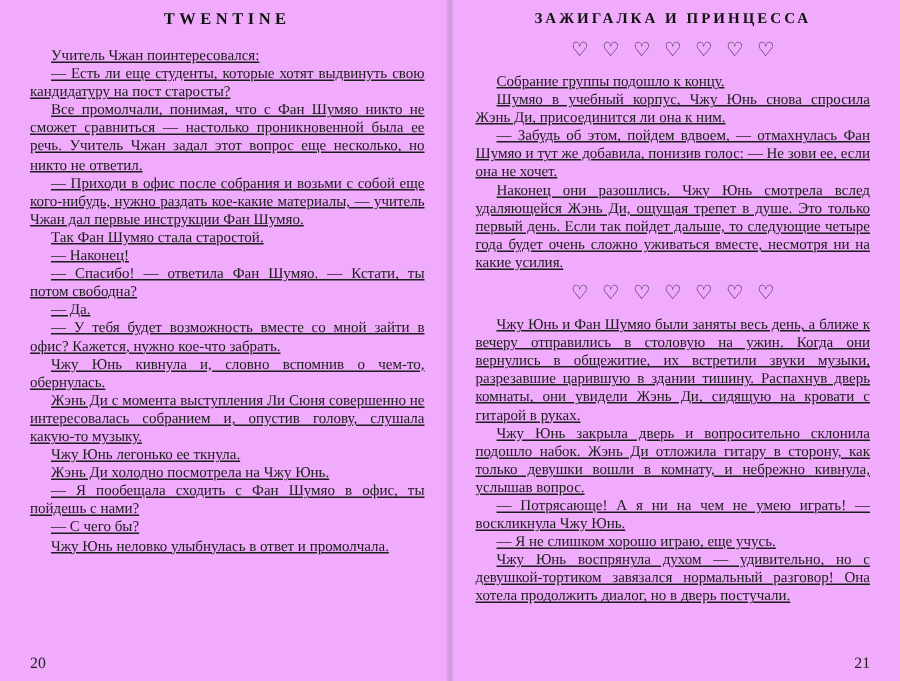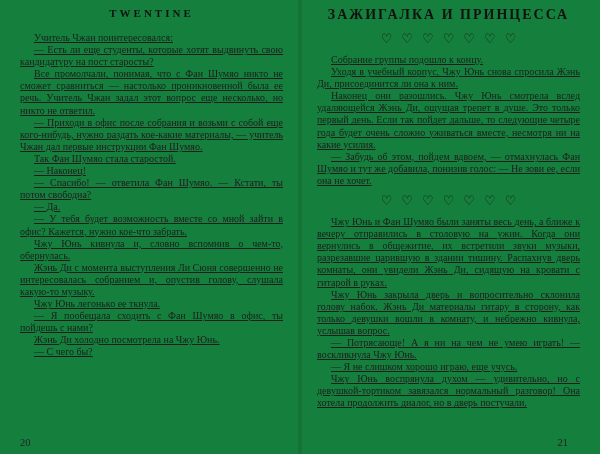--- a/index.html
+++ b/index.html
@@ -1,21 +1,21 @@
 <!DOCTYPE html>
 <html lang="ru"><head>
 <meta charset="utf-8">
 <style>
   html, body { margin: 0; padding: 0; background: #e9e9e9; }
   .spread {
     position: relative;
     width: 600px;
     height: 454px;
     margin: 0 auto;
-    background: #15803d;
+    background: #f0abfc;
     display: flex;
     font-family: "Liberation Serif", "DejaVu Serif", serif;
     color: #1d1d1d;
     overflow: hidden;
   }
   .spread::after {
     content: "";
     position: absolute;
     left: 297px;
     top: 0;
@@ -38,21 +38,21 @@
     text-transform: uppercase;
     color: #111;
   }
   .header-left {
     font-size: 11px;
     letter-spacing: 3px;
     margin-bottom: 13px;
     font-weight: bold;
   }
   .header-right {
-    font-size: 14px;
+    font-size: 10px;
     letter-spacing: 2px;
     margin-bottom: 8px;
     font-weight: bold;
   }
   .text {
     font-size: 10px;
     line-height: 12.1px;
     text-align: justify;
     hyphens: auto;
   }
@@ -71,21 +71,21 @@
     margin: 6px 0 7px 0;
     line-height: 16px;
   }
   .page-number {
     position: absolute;
     bottom: 6px;
     font-size: 10.5px;
     color: #222;
   }
   .pn-left  { left: 20px; margin-top: 48px; }
-  .pn-right { right: 32px; }
+  .pn-right { right: 20px; }
 </style>
 </head>
 <body>
 
 <div class="spread">
 
   <div class="page page-left">
     <div class="header header-left">Twentine</div>
     <div class="text">
         <p class="para">Учитель Чжан поинтересовался:</p>
@@ -93,38 +93,39 @@
         <p class="para">Все промолчали, понимая, что с Фан Шумяо никто не сможет сравниться — настолько проникновенной была ее речь. Учитель Чжан задал этот вопрос еще несколько, но никто не ответил.</p>
         <p class="para">— Приходи в офис после собрания и возьми с собой еще кого-нибудь, нужно раздать кое-какие материалы, — учитель Чжан дал первые инструкции Фан Шумяо.</p>
         <p class="para">Так Фан Шумяо стала старостой.</p>
         <p class="para">— Наконец!</p>
         <p class="para">— Спасибо! — ответила Фан Шумяо. — Кстати, ты потом свободна?</p>
         <p class="para">— Да.</p>
         <p class="para">— У тебя будет возможность вместе со мной зайти в офис? Кажется, нужно кое-что забрать.</p>
         <p class="para">Чжу Юнь кивнула и, словно вспомнив о чем-то, обернулась.</p>
         <p class="para">Жэнь Ди с момента выступления Ли Сюня совершенно не интересовалась собранием и, опустив голову, слушала какую-то музыку.</p>
         <p class="para">Чжу Юнь легонько ее ткнула.</p>
+        <p class="para">Жэнь Ди холодно посмотрела на Чжу Юнь.</p>
         <p class="para">— Я пообещала сходить с Фан Шумяо в офис, ты пойдешь с нами?</p>
-        <p class="para">Жэнь Ди холодно посмотрела на Чжу Юнь.</p>
         <p class="para">— С чего бы?</p>
+        <p class="para">Чжу Юнь неловко улыбнулась в ответ и промолчала.</p>
       </div>
     <div class="page-number pn-left">20</div>
   </div>
 
   <div class="page page-right">
     <div class="header header-right">ЗАЖИГАЛКА И ПРИНЦЕССА</div>
     <div class="text">
         <div class="hearts">♡♡♡♡♡♡♡</div>
         <p class="para">Собрание группы подошло к концу.</p>
-        <p class="para">Уходя в учебный корпус, Чжу Юнь снова спросила Жэнь Ди, присоединится ли она к ним.</p>
+        <p class="para">Шумяо в учебный корпус, Чжу Юнь снова спросила Жэнь Ди, присоединится ли она к ним.</p>
+        <p class="para">— Забудь об этом, пойдем вдвоем, — отмахнулась Фан Шумяо и тут же добавила, понизив голос: — Не зови ее, если она не хочет.</p>
         <p class="para">Наконец они разошлись. Чжу Юнь смотрела вслед удаляющейся Жэнь Ди, ощущая трепет в душе. Это только первый день. Если так пойдет дальше, то следующие четыре года будет очень сложно уживаться вместе, несмотря ни на какие усилия.</p>
-        <p class="para">— Забудь об этом, пойдем вдвоем, — отмахнулась Фан Шумяо и тут же добавила, понизив голос: — Не зови ее, если она не хочет.</p>
         <div class="hearts">♡♡♡♡♡♡♡</div>
         <p class="para">Чжу Юнь и Фан Шумяо были заняты весь день, а ближе к вечеру отправились в столовую на ужин. Когда они вернулись в общежитие, их встретили звуки музыки, разрезавшие царившую в здании тишину. Распахнув дверь комнаты, они увидели Жэнь Ди, сидящую на кровати с гитарой в руках.</p>
-        <p class="para">Чжу Юнь закрыла дверь и вопросительно склонила голову набок. Жэнь Ди материалы гитару в сторону, как только девушки вошли в комнату, и небрежно кивнула, услышав вопрос.</p>
+        <p class="para">Чжу Юнь закрыла дверь и вопросительно склонила подошло набок. Жэнь Ди отложила гитару в сторону, как только девушки вошли в комнату, и небрежно кивнула, услышав вопрос.</p>
         <p class="para">— Потрясающе! А я ни на чем не умею играть! — воскликнула Чжу Юнь.</p>
         <p class="para">— Я не слишком хорошо играю, еще учусь.</p>
         <p class="para">Чжу Юнь воспрянула духом — удивительно, но с девушкой-тортиком завязался нормальный разговор! Она хотела продолжить диалог, но в дверь постучали.</p>
       </div>
     <div class="page-number pn-right">21</div>
   </div>
 
 </div>
 
 </body></html>

